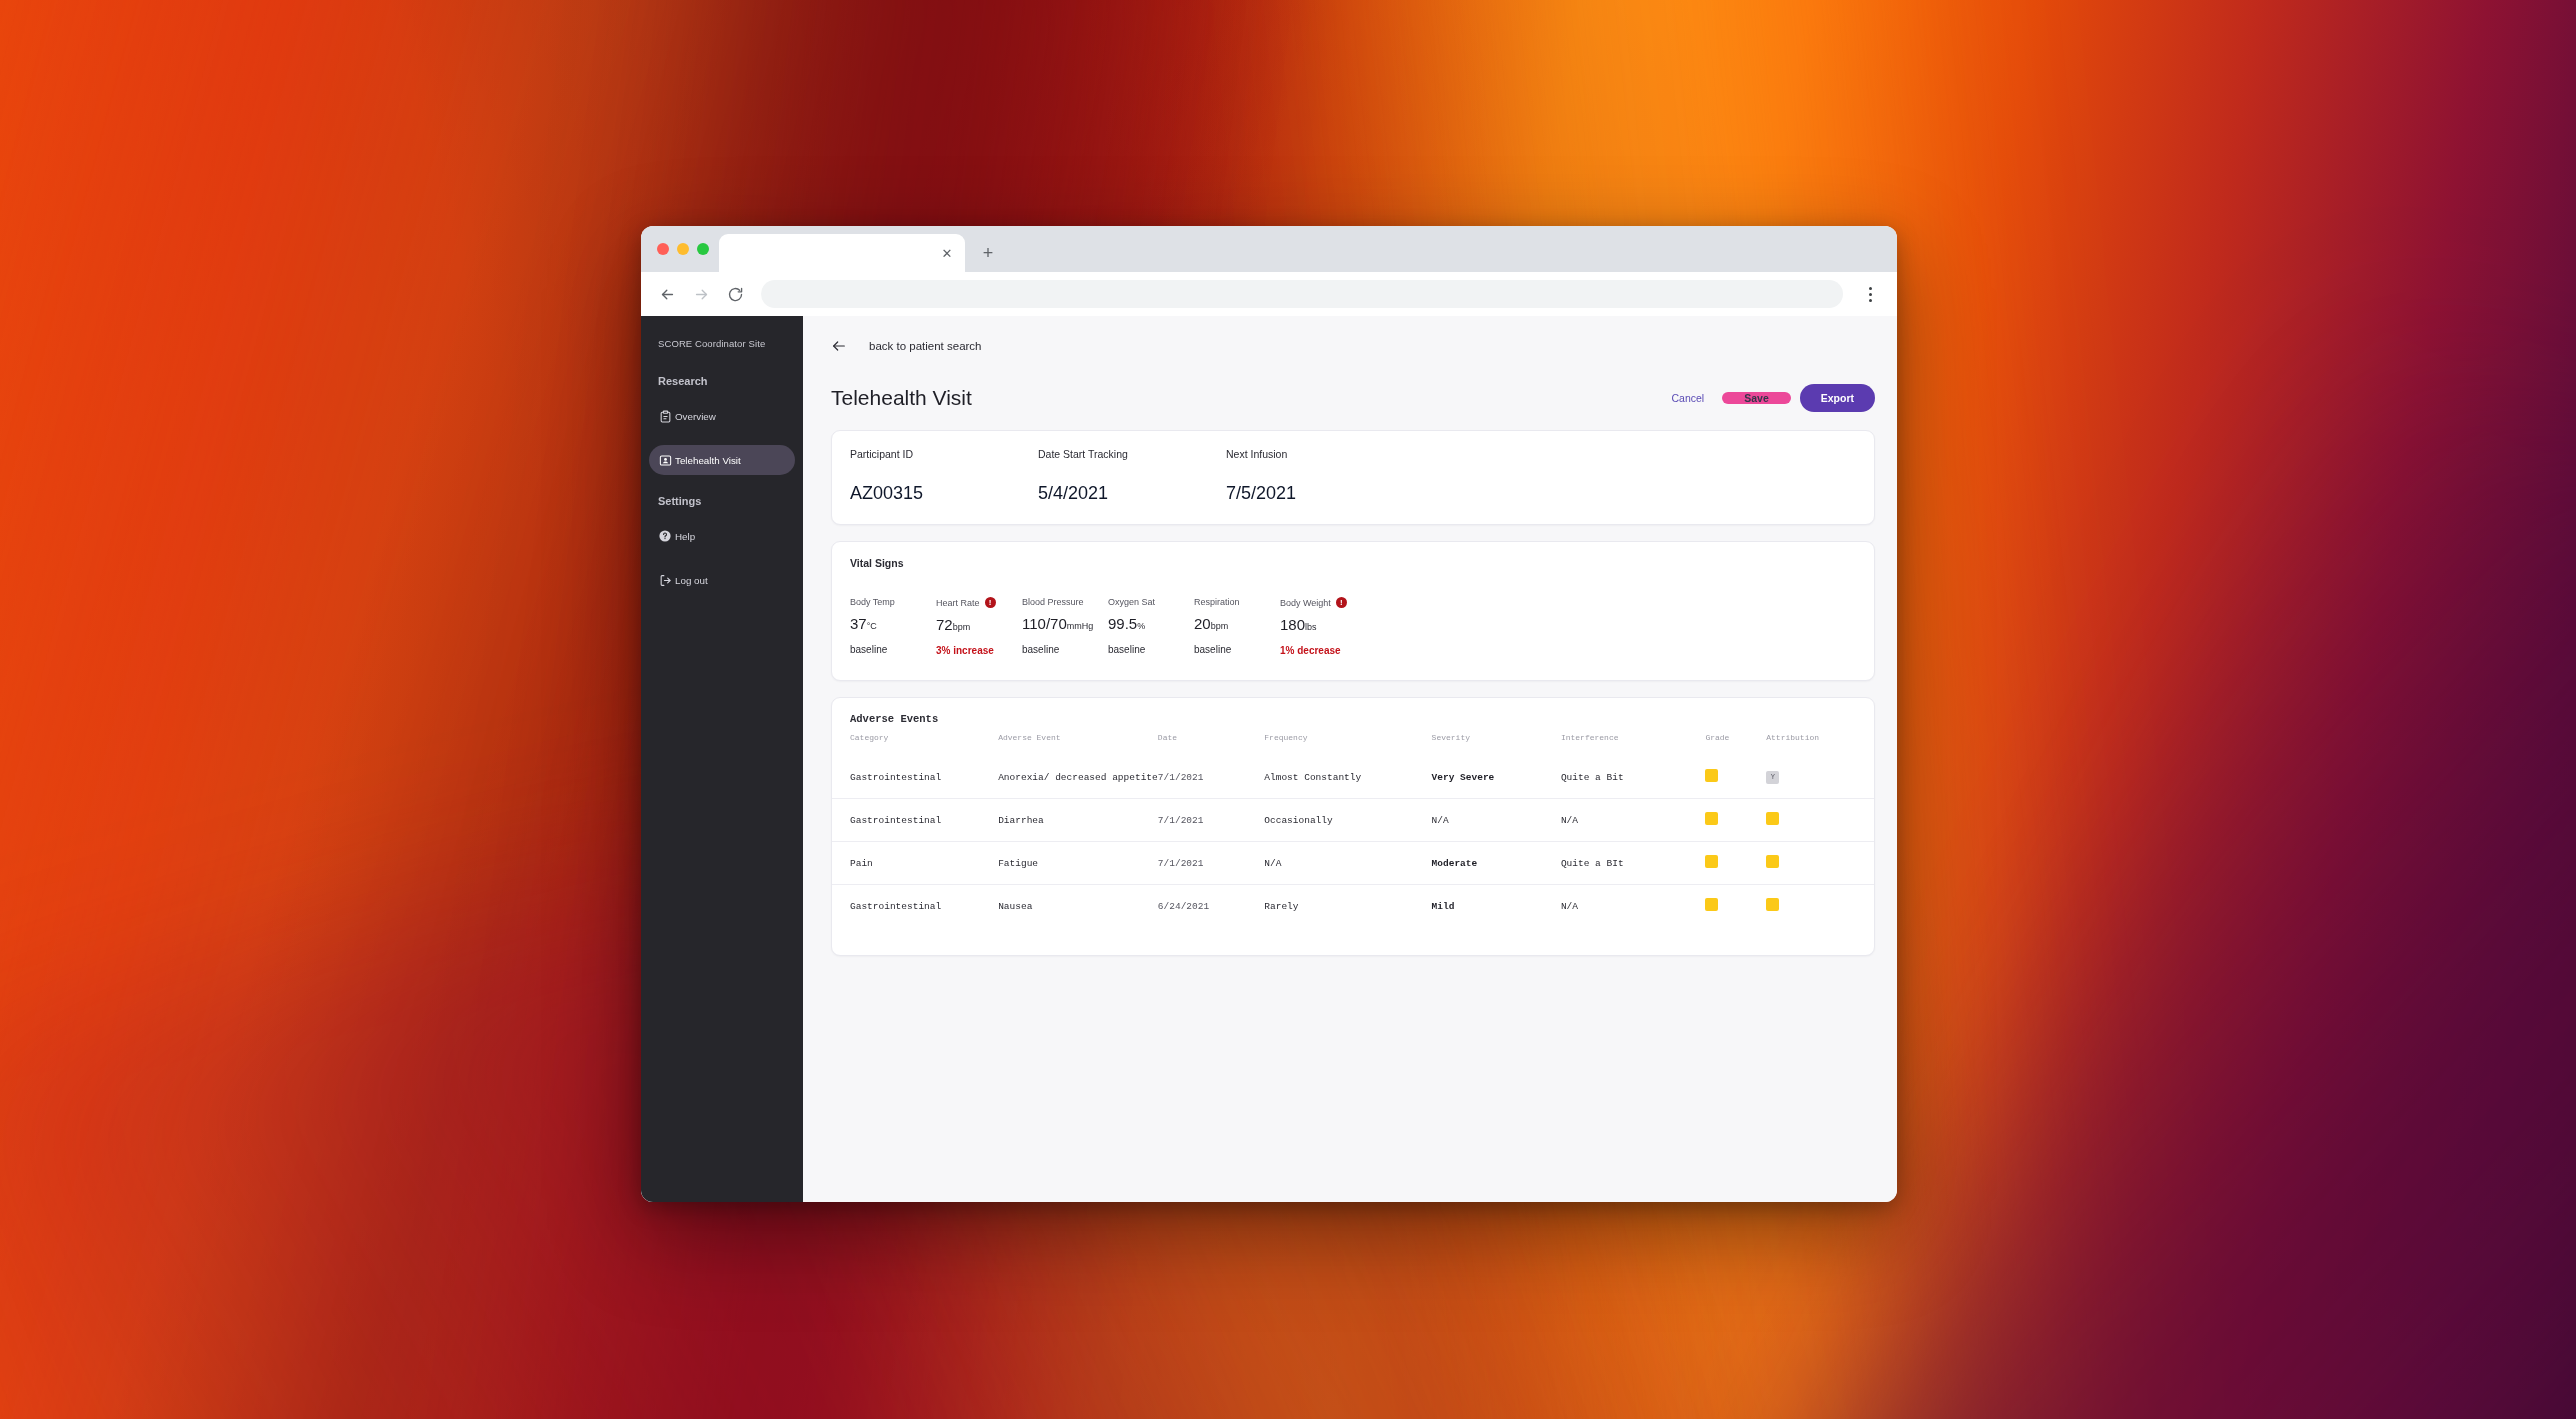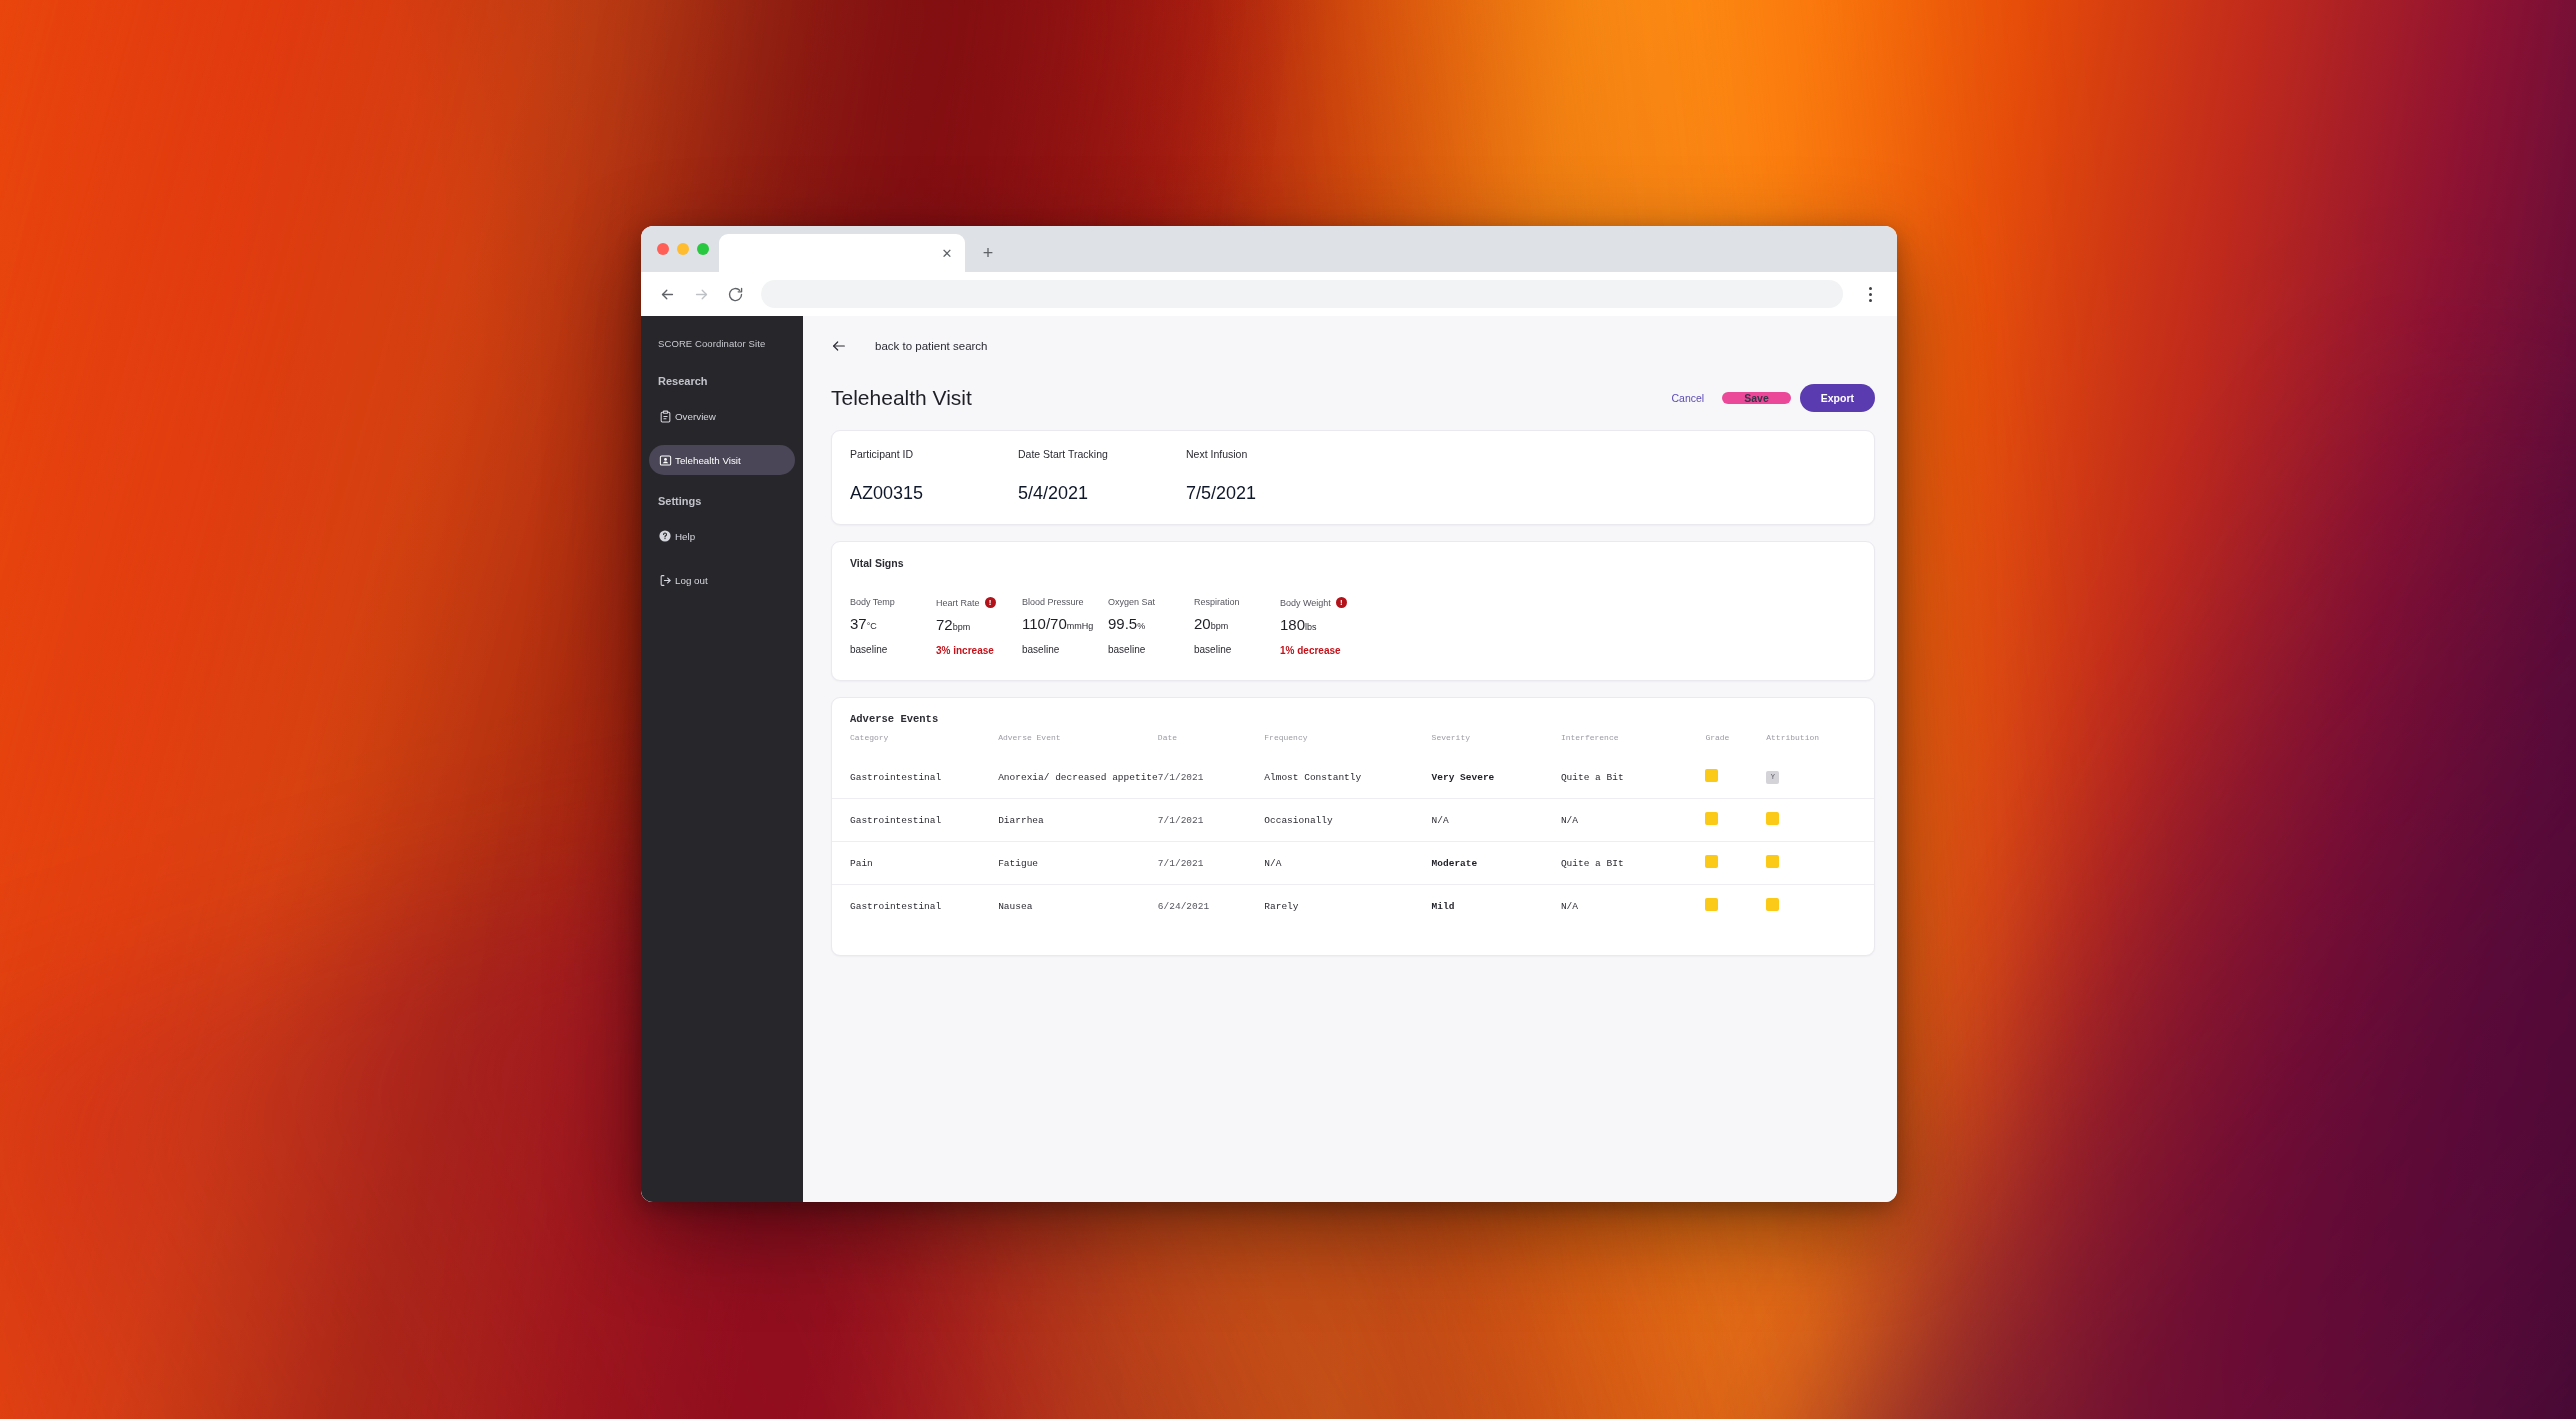--- a/index.html
+++ b/index.html
@@ -240,21 +240,21 @@
 
   
   .main {
     flex: 1;
     padding: 22px 22px 0 28px;
     overflow: hidden;
   }
   .back-link {
     display: flex;
     align-items: center;
-    gap: 28px;
+    gap: 22px;
     font-size: 11.5px;
     color: #2b2b33;
     margin-bottom: 30px;
   }
   .back-link svg { display: block; }
 
   .page-header {
     display: flex;
     align-items: center;
     margin-bottom: 18px;
@@ -304,20 +304,21 @@
     font-size: 10.5px;
     font-weight: bold;
     color: #2b2b33;
     padding: 15px 18px 0 18px;
   }
 
   
   .participant-card { padding: 17px 18px 20px 18px; }
   .participant-row {
     display: flex;
+    gap: 20px;
   }
   .participant-col { width: 168px; }
   .participant-label {
     font-size: 10.5px;
     color: #2b2b33;
     margin-bottom: 23px;
   }
   .participant-value {
     font-size: 18px;
     color: #0f172a;

